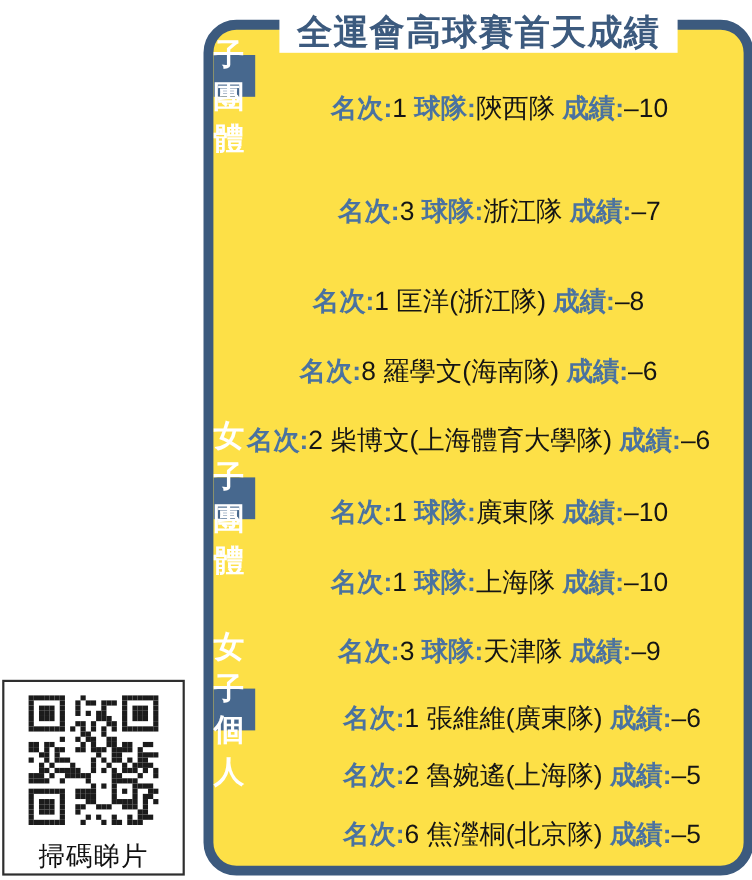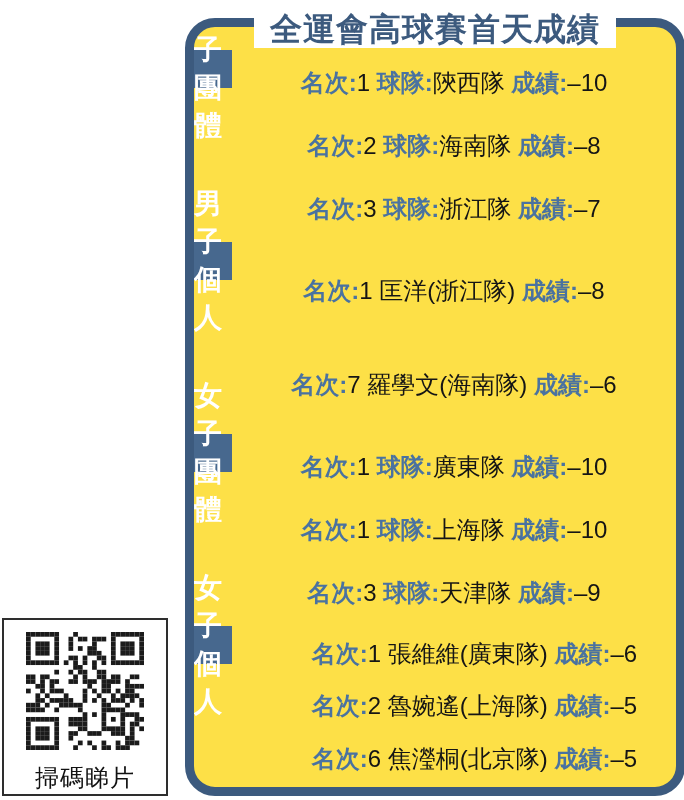--- a/index.html
+++ b/index.html
@@ -347,30 +347,29 @@
     <div class="qr-caption">掃碼睇片</div>
   </div>
 
   <div class="frame">
     <div class="title">全運會高球賽首天成績</div>
     <div class="frame-inner">
   <div class="section">
     <div class="section-header">男子團體</div>
     <div class="rows">
             <div class="row"><span class="seg-label">名次:</span><span class="seg-value">1 </span><span class="seg-label">球隊:</span><span class="seg-value">陝西隊 </span><span class="seg-label">成績:</span><span class="seg-value">–10</span></div>
-            <div class="row"><span class="seg-label">名次:</span><span class="seg-value">2 </span><span class="seg-label">球隊:</span><span class="seg-value">海南隊 </span><span class="seg-label">成績:</span><span class="seg-value">–8</span></div>
             <div class="row"><span class="seg-label">名次:</span><span class="seg-value">3 </span><span class="seg-label">球隊:</span><span class="seg-value">浙江隊 </span><span class="seg-label">成績:</span><span class="seg-value">–7</span></div>
           </div>
   </div>
 
   <div class="section">
-    <div class="section-header">男子個人</div>
     <div class="rows">
             <div class="row"><span class="seg-label">名次:</span><span class="seg-value">1 匡洋(浙江隊) </span><span class="seg-label">成績:</span><span class="seg-value">–8</span></div>
-            <div class="row"><span class="seg-label">名次:</span><span class="seg-value">7 羅學文(海南隊) </span><span class="seg-label">成績:</span><span class="seg-value">–6</span></div>
+            <div class="row"><span class="seg-label">名次:</span><span class="seg-value">8 羅學文(海南隊) </span><span class="seg-label">成績:</span><span class="seg-value">–6</span></div>
+            <div class="row"><span class="seg-label">名次:</span><span class="seg-value">2 柴博文(上海體育大學隊) </span><span class="seg-label">成績:</span><span class="seg-value">–6</span></div>
           </div>
   </div>
 
   <div class="section">
     <div class="section-header">女子團體</div>
     <div class="rows">
             <div class="row"><span class="seg-label">名次:</span><span class="seg-value">1 </span><span class="seg-label">球隊:</span><span class="seg-value">廣東隊 </span><span class="seg-label">成績:</span><span class="seg-value">–10</span></div>
             <div class="row"><span class="seg-label">名次:</span><span class="seg-value">1 </span><span class="seg-label">球隊:</span><span class="seg-value">上海隊 </span><span class="seg-label">成績:</span><span class="seg-value">–10</span></div>
             <div class="row"><span class="seg-label">名次:</span><span class="seg-value">3 </span><span class="seg-label">球隊:</span><span class="seg-value">天津隊 </span><span class="seg-label">成績:</span><span class="seg-value">–9</span></div>
           </div>

